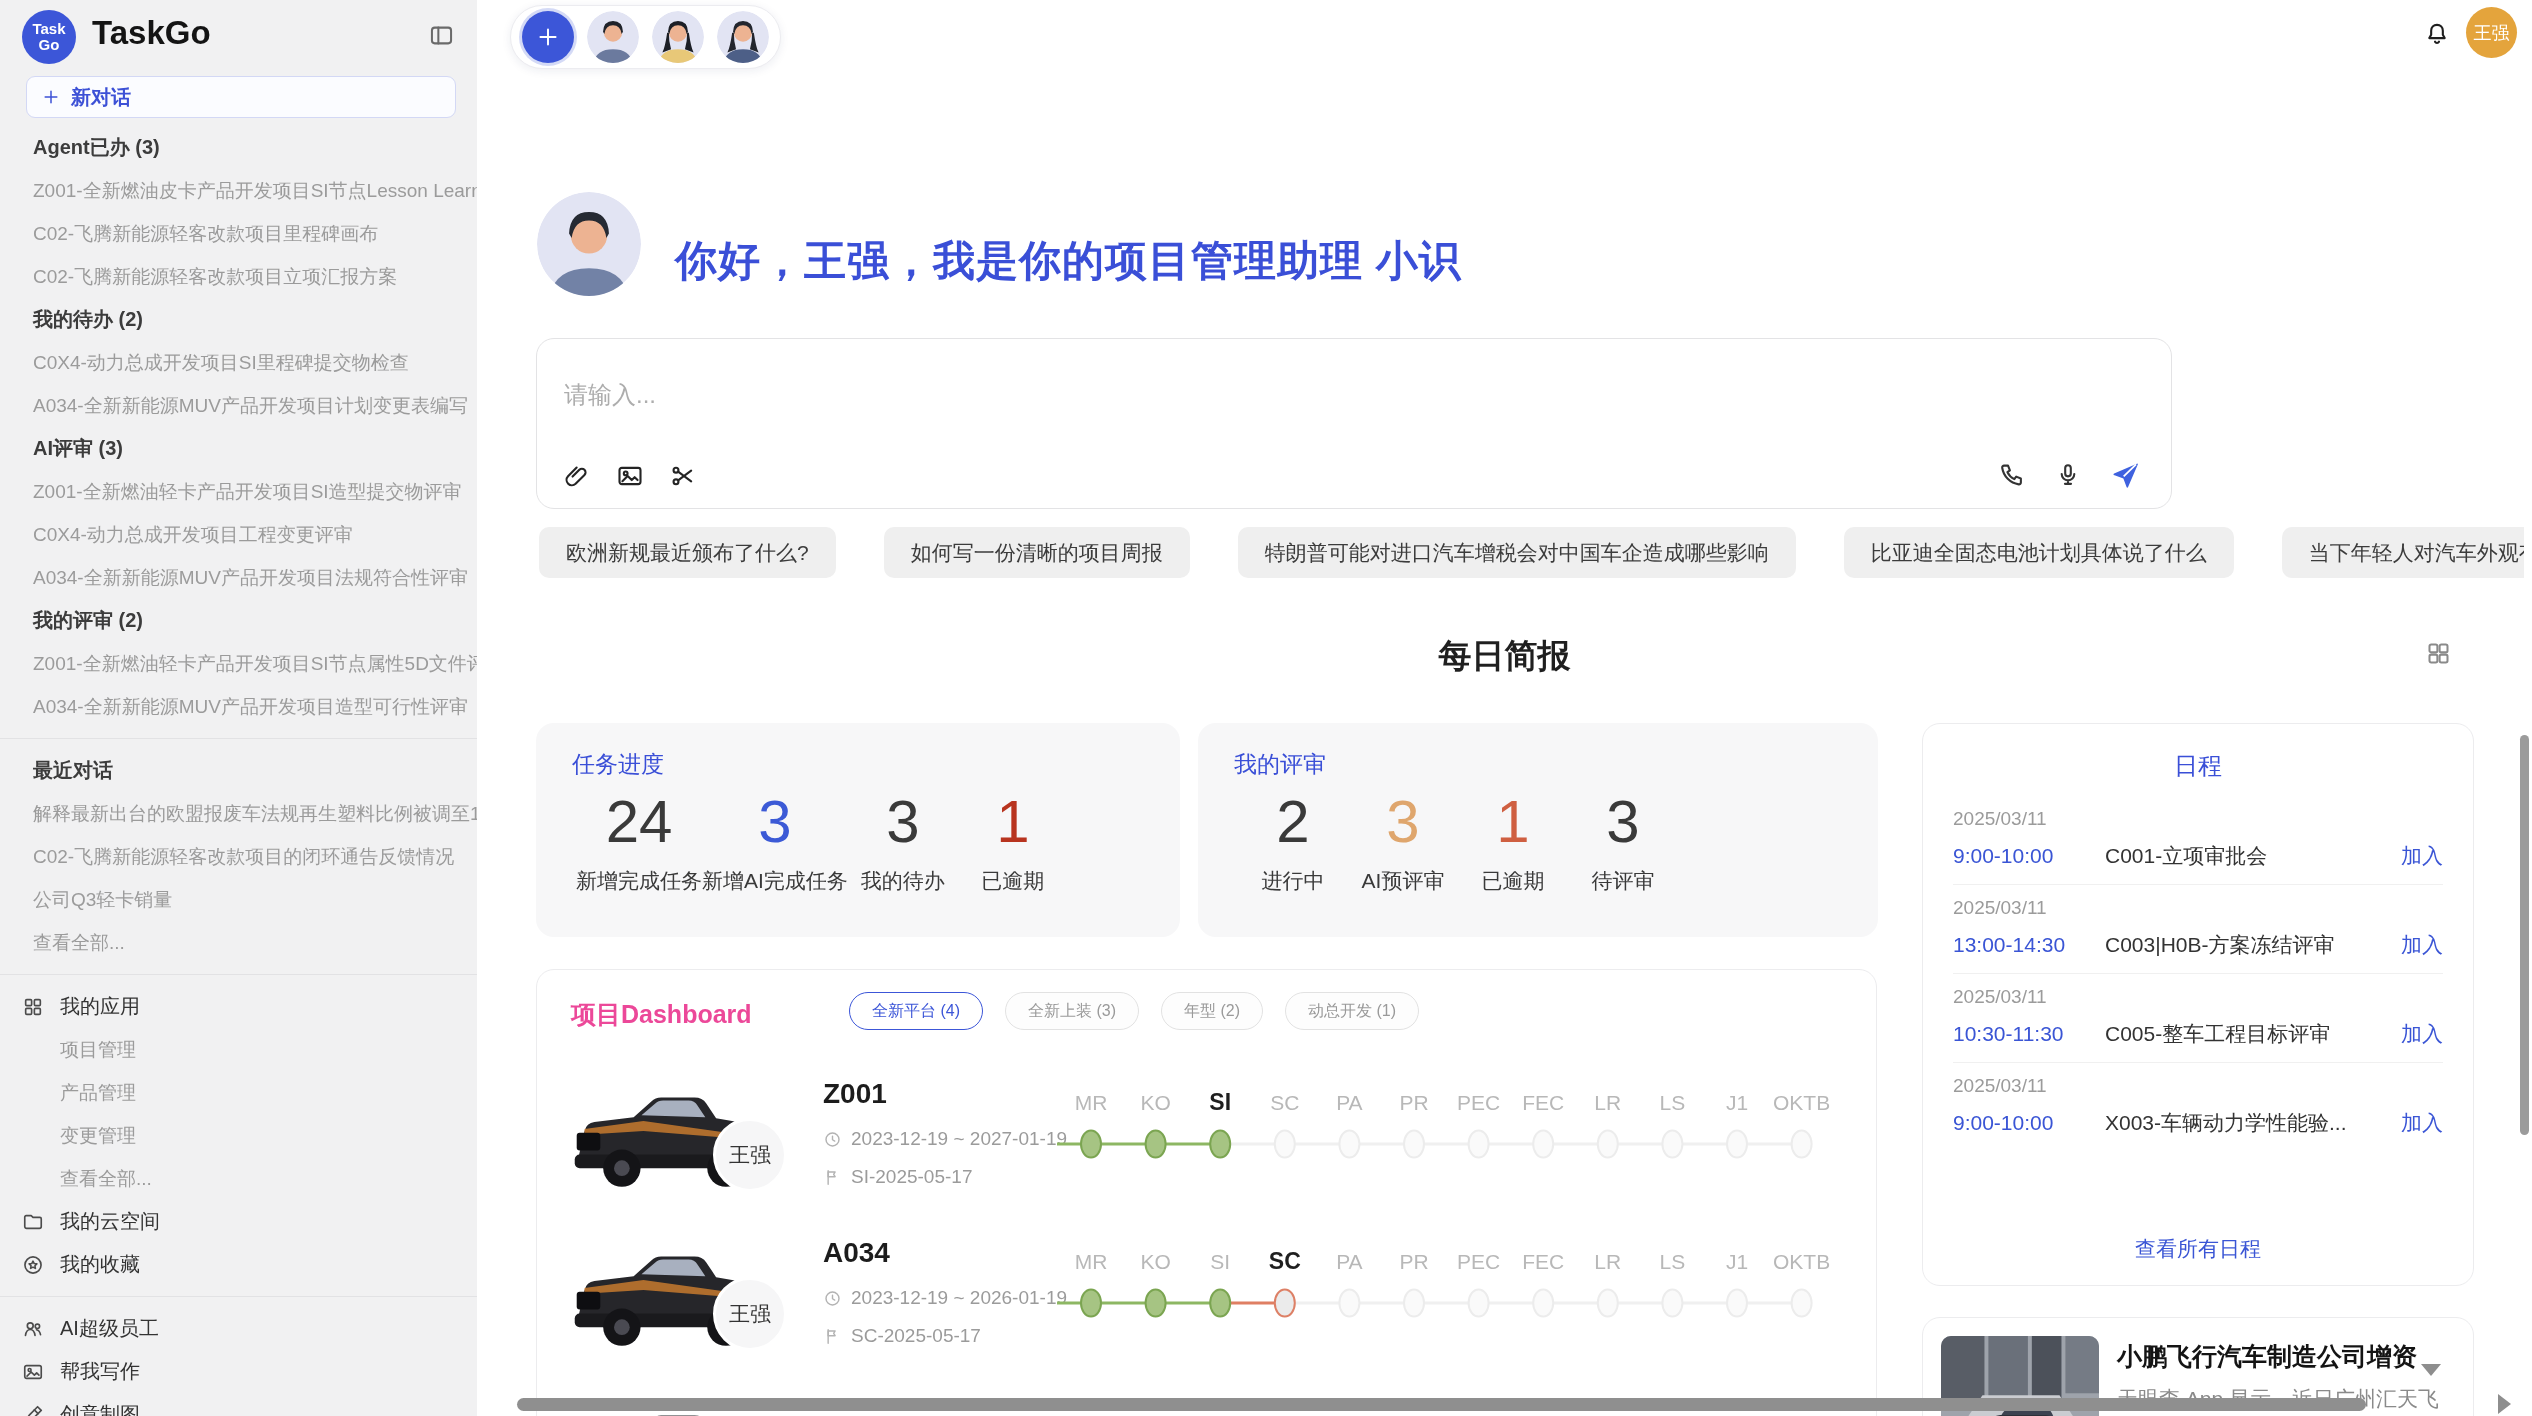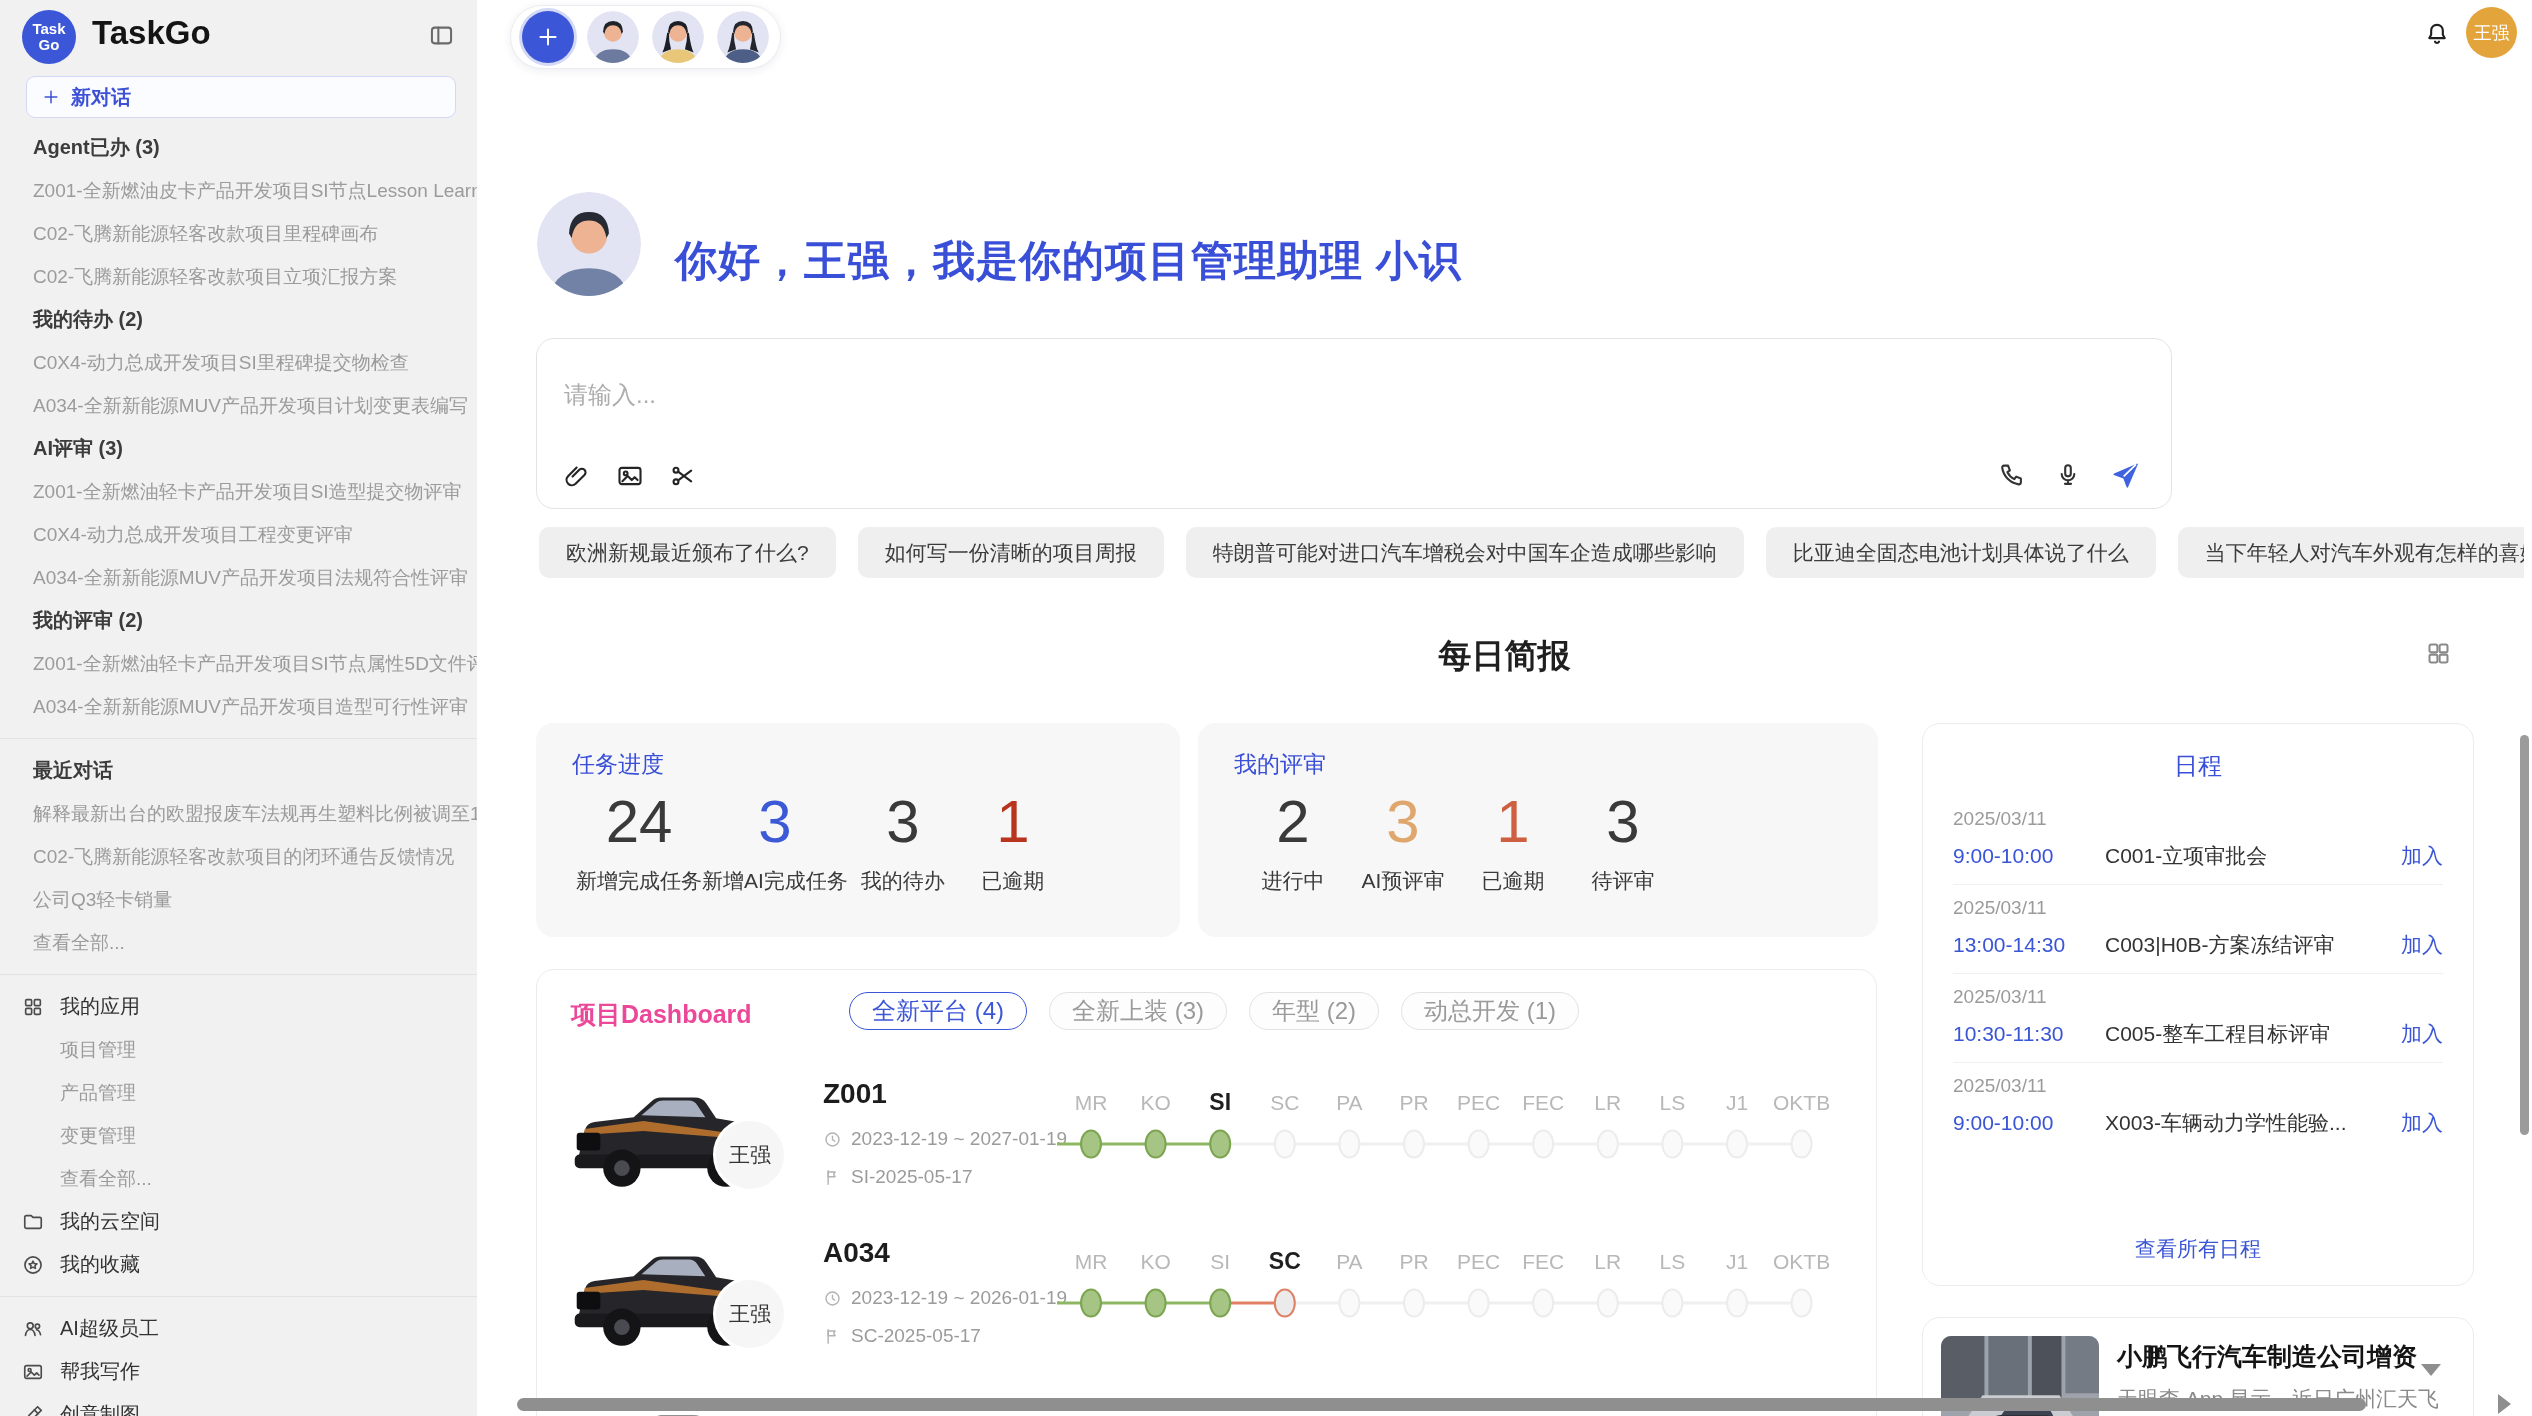--- a/index.html
+++ b/index.html
@@ -55,41 +55,41 @@
 #inputbox input{position:absolute;left:27px;top:42px;width:1200px;border:none;outline:none;font-size:24px;color:#444;
   font-family:inherit;background:transparent}
 #inputbox input::placeholder{color:#adadad}
 #in-icons{position:absolute;left:26px;bottom:18px;display:flex;gap:25px;color:#242424}
 #in-icons .icon{width:28px;height:28px;cursor:pointer}
 #in-right{position:absolute;right:30px;bottom:18px;display:flex;gap:28px;align-items:center;color:#333}
 #in-right .icon{width:28px;height:28px;cursor:pointer}
 #in-right .send{color:#3f62df;width:31px;height:31px}
 
 
-#chips{position:absolute;left:62px;top:527px;right:8px;height:53px;display:flex;gap:22px;overflow:hidden}
+#chips{position:absolute;left:62px;top:527px;right:8px;height:53px;display:flex;gap:48px;overflow:hidden}
 .chip{flex:none;height:51px;border-radius:10px;background:#efefef;border:none;padding:0 27px;font-size:21px;color:#3c3c3c;
   font-family:inherit;cursor:pointer;white-space:nowrap}
 
 
 #brief-title{position:absolute;left:0;top:634px;width:2055px;text-align:center;font-size:33px;font-weight:700;color:#1f1f1f}
 #brief-grid{position:absolute;left:1948px;top:640px;width:27px;height:27px;color:#8a8a8a;cursor:pointer}
 .statcard{position:absolute;top:723px;height:214px;background:#f7f7f8;border-radius:18px}
 #card-task{left:59px;width:644px}
 #card-review{left:721px;width:680px}
 .card-title{position:absolute;left:36px;top:26px;font-size:23px;color:#3a4fd7}
 .stats{position:absolute;left:40px;right:40px;top:62px;display:flex;}
 .stat{min-width:110px;text-align:center}
 .stat .num{font-size:60px;font-weight:500;line-height:74px}
 .stat .slabel{font-size:21px;color:#3a3a3a;margin-top:8px}
 
 
 #dashboard{position:absolute;left:59px;top:969px;width:1341px;height:470px;background:#fff;border:1.5px solid #ececee;border-radius:18px;overflow:hidden}
 #dash-title{position:absolute;left:34px;top:28px;font-size:25px;font-weight:700;color:#ec4899}
 #tabs{position:absolute;left:312px;top:22px;display:flex;gap:22px}
-.tab{height:38px;border-radius:19px;padding:0 22px;font-size:24px;font-family:inherit;background:#fdfdfd;border:1.5px solid #e2e2e2;color:#9a9a9a;cursor:pointer;white-space:nowrap}
+.tab{height:38px;border-radius:19px;padding:0 22px;font-size:16px;font-family:inherit;background:#fdfdfd;border:1.5px solid #e2e2e2;color:#9a9a9a;cursor:pointer;white-space:nowrap}
 .tab.active{border-color:#3c56d8;color:#3c56d8;background:#fff}
 .proj{position:absolute;left:0;right:0;height:156px}
 .truck{position:absolute;left:24px;top:2px;width:216px;height:132px}
 .owner{position:absolute;left:176px;top:48px;width:74px;height:74px;border-radius:50%;background:#f6f6f7;border:3px solid #fff;
   display:flex;align-items:center;justify-content:center;font-size:21px;color:#333}
 .pcode{position:absolute;left:286px;top:8px;font-size:28px;font-weight:700;color:#1c1c1c}
 .pmeta{position:absolute;left:286px;display:flex;align-items:center;gap:9px;font-size:19px;color:#9b9b9b}
 .pmeta .icon{width:19px;height:19px;color:#b3b3b3}
 .m1{top:58px}.m2{top:96px}
 .tl{position:absolute;left:520px;top:0}

